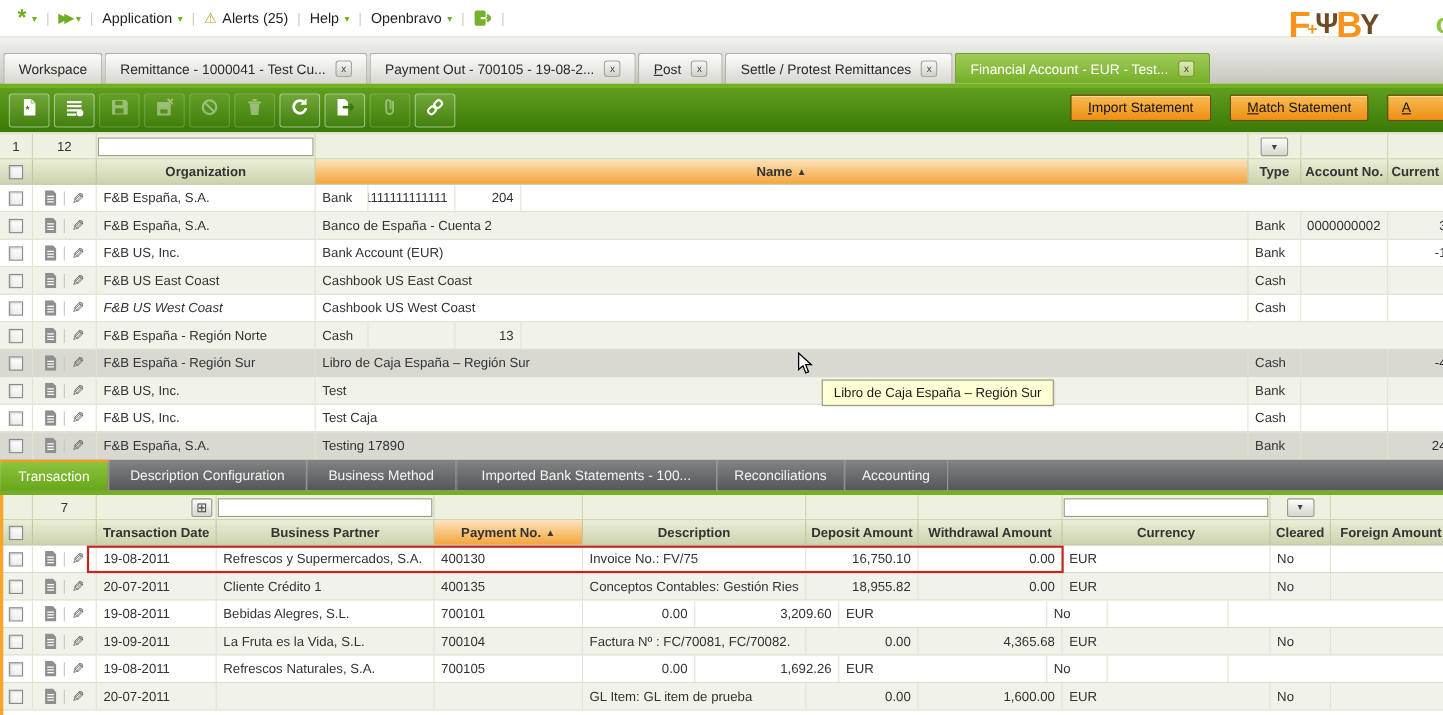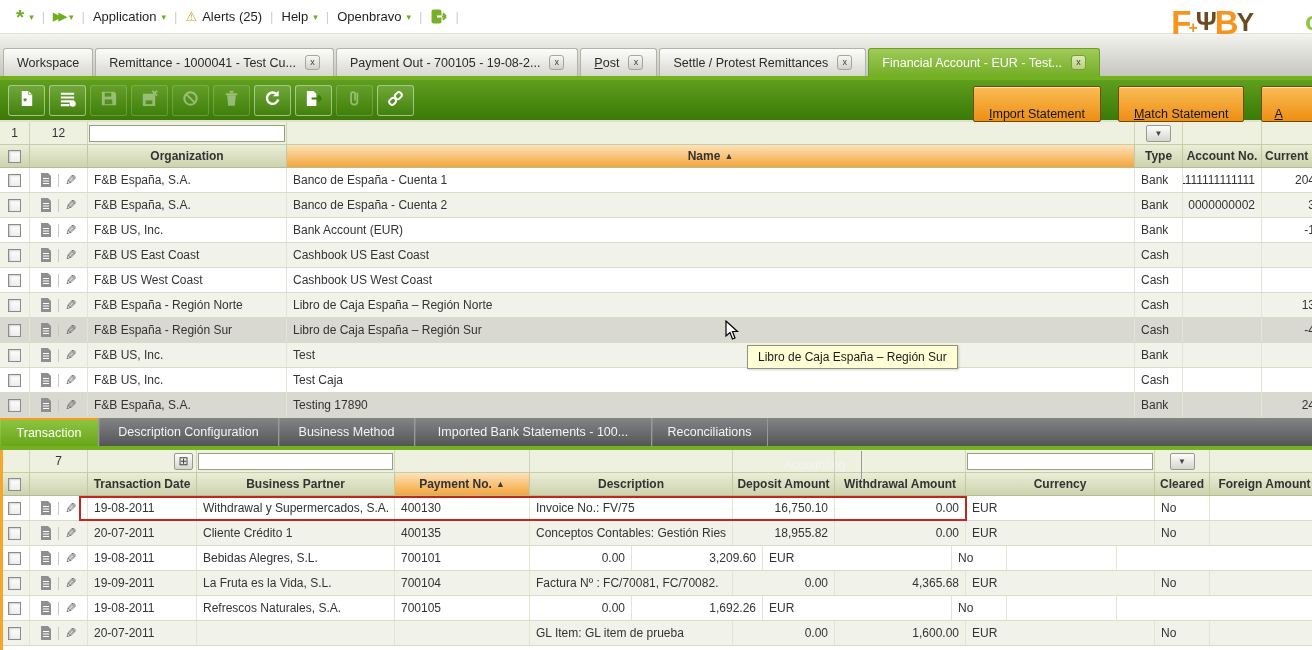--- a/index.html
+++ b/index.html
@@ -45,24 +45,24 @@
   .greenstrip { height:4px; background:#74b121; }
 
   
   .toolbar { height:40px; background:linear-gradient(#5f9e1e,#3a7a06);
              display:flex; align-items:center; padding:0 8px; gap:4px; position:relative;}
   .tbtn { width:37px; height:31px; border:1px solid rgba(255,255,255,.45); border-radius:3px;
           display:flex; align-items:center; justify-content:center; cursor:pointer;
           background:linear-gradient(rgba(255,255,255,.14),rgba(255,255,255,.02));}
   .tbtn.disabled { opacity:.42; cursor:default; }
   .tb-right { position:absolute; left:973px; top:6px; display:flex; gap:17px; }
-  .obtn { height:36px; padding:0 15px; font-size:12.5px; color:#141414; cursor:pointer;
+  .obtn { height:24px; padding:0 15px; font-size:12.5px; color:#141414; cursor:pointer;
           background:linear-gradient(#f9bd55,#ee8e13); border:1px solid #6e4a05;
           border-radius:2px; box-shadow:inset 0 1px 0 rgba(255,255,255,.55);
-          display:flex; align-items:flex-end; white-space:nowrap;}
+          display:flex; align-items:center; white-space:nowrap;}
   .obtn.clipped { width:120px; padding-left:12px; justify-content:flex-start;}
   .blabel { display:inline-block; }
   .blabel::first-letter { text-decoration:underline; }
   .tb-gap { height:2px; background:#dfe2cc; }
 
   
   .frow { height:23px; display:flex; background:#eef0e0; border-bottom:1px solid #c6cda9;}
   .fcell { height:100%; display:flex; align-items:center; justify-content:center;
            border-right:1px solid #cfd5b6; font-size:12px; color:#333; flex:none;}
   .finput { flex:1; height:17px; margin:0 1px; background:#fff; border:1px solid #989e82;}
@@ -317,21 +317,20 @@
       </div>
       <div class="dcell icell" style="width: 58px;">
         <span class="docico"><svg width="12" height="14" viewBox="0 0 12 14">
             <path d="M1 0h7l3 3v11H1z" fill="#8f8f8f"></path>
             <path d="M3 5.5h6M3 8h6M3 10.5h6" stroke="#fff" stroke-width="1"></path>
           </svg></span>
         <span class="icon-sep"></span>
         <span class="pencil">✎</span>
       </div>
       <div class="dcell" style="width: 199px;">F&amp;B España, S.A.</div>
-      <div class="dcell" style="width: 848px;">Banco de España - Cuenta 1</div>
       <div class="dcell" style="width: 48px;">Bank</div>
       <div class="dcell num" style="width: 79px;">1111111111111</div>
       <div class="dcell num" style="width: 60px;">204</div>
     </div>
     <div class="drow alt">
       <div class="dcell icell" style="width: 30px;">
         <span class="cb"></span>
       </div>
       <div class="dcell icell" style="width: 58px;">
         <span class="docico"><svg width="12" height="14" viewBox="0 0 12 14">
@@ -388,40 +387,39 @@
         <span class="cb"></span>
       </div>
       <div class="dcell icell" style="width: 58px;">
         <span class="docico"><svg width="12" height="14" viewBox="0 0 12 14">
             <path d="M1 0h7l3 3v11H1z" fill="#8f8f8f"></path>
             <path d="M3 5.5h6M3 8h6M3 10.5h6" stroke="#fff" stroke-width="1"></path>
           </svg></span>
         <span class="icon-sep"></span>
         <span class="pencil">✎</span>
       </div>
-      <div class="dcell" style="width: 199px;">F&amp;B US West Coast</div>
+      <div class="dcell" style="width: 199px; font-style: italic;">F&amp;B US West Coast</div>
       <div class="dcell" style="width: 848px;">Cashbook US West Coast</div>
       <div class="dcell" style="width: 48px;">Cash</div>
       <div class="dcell num" style="width: 79px;"></div>
       <div class="dcell num" style="width: 60px;"></div>
     </div>
     <div class="drow alt">
       <div class="dcell icell" style="width: 30px;">
         <span class="cb"></span>
       </div>
       <div class="dcell icell" style="width: 58px;">
         <span class="docico"><svg width="12" height="14" viewBox="0 0 12 14">
             <path d="M1 0h7l3 3v11H1z" fill="#8f8f8f"></path>
             <path d="M3 5.5h6M3 8h6M3 10.5h6" stroke="#fff" stroke-width="1"></path>
           </svg></span>
         <span class="icon-sep"></span>
         <span class="pencil">✎</span>
       </div>
       <div class="dcell" style="width: 199px;">F&amp;B España - Región Norte</div>
-      <div class="dcell" style="width: 848px;">Libro de Caja España – Región Norte</div>
       <div class="dcell" style="width: 48px;">Cash</div>
       <div class="dcell num" style="width: 79px;"></div>
       <div class="dcell num" style="width: 60px;">13</div>
     </div>
     <div class="drow sel">
       <div class="dcell icell" style="width: 30px;">
         <span class="cb"></span>
       </div>
       <div class="dcell icell" style="width: 58px;">
         <span class="docico"><svg width="12" height="14" viewBox="0 0 12 14">
@@ -492,21 +490,21 @@
       <div class="dcell num" style="width: 60px;">24</div>
     </div>
   </div>
 
 <div class="subtabs" id="subtabs">
     <div class="stab active" style="width: 99px;">Transaction</div>
     <div class="stab" style="width: 180px;">Description Configuration</div>
     <div class="stab" style="width: 136px;">Business Method</div>
     <div class="stab" style="width: 237px;">Imported Bank Statements - 100...</div>
     <div class="stab" style="width: 116px;">Reconciliations</div>
-    <div class="stab" style="width: 94px; margin-top: 33px;">Accounting</div>
+    <div class="stab" style="width: 94px;">Accounting</div>
   </div>
 <div class="subtab-line"></div>
 
 <div id="transactions-grid">
     <div class="frow">
       <div class="fcell" style="width: 30px;"></div>
       <div class="fcell" style="width: 58px;">7</div>
       <div class="fcell" style="width: 109px; justify-content: flex-end; padding-right: 3px;">
         <span class="mini-btn cal-btn">⊞</span>
       </div>
@@ -565,21 +563,21 @@
       </div>
       <div class="dcell icell" style="width: 58px;">
         <span class="docico"><svg width="12" height="14" viewBox="0 0 12 14">
             <path d="M1 0h7l3 3v11H1z" fill="#8f8f8f"></path>
             <path d="M3 5.5h6M3 8h6M3 10.5h6" stroke="#fff" stroke-width="1"></path>
           </svg></span>
         <span class="icon-sep"></span>
         <span class="pencil">✎</span>
       </div>
       <div class="dcell" style="width: 109px;">19-08-2011</div>
-      <div class="dcell" style="width: 198px;">Withdrawal y Supermercados, S.A.</div>
+      <div class="dcell" style="width: 198px;">Refrescos y Supermercados, S.A.</div>
       <div class="dcell" style="width: 135px;">400130</div>
       <div class="dcell" style="width: 203px;">Invoice No.: FV/75</div>
       <div class="dcell num" style="width: 102px;">16,750.10</div>
       <div class="dcell num" style="width: 131px;">0.00</div>
       <div class="dcell" style="width: 189px;">EUR</div>
       <div class="dcell" style="width: 55px;">No</div>
       <div class="dcell num" style="width: 110px;"></div>
     </div>
     <div class="drow alt">
       <div class="dcell icell" style="width: 30px;">

